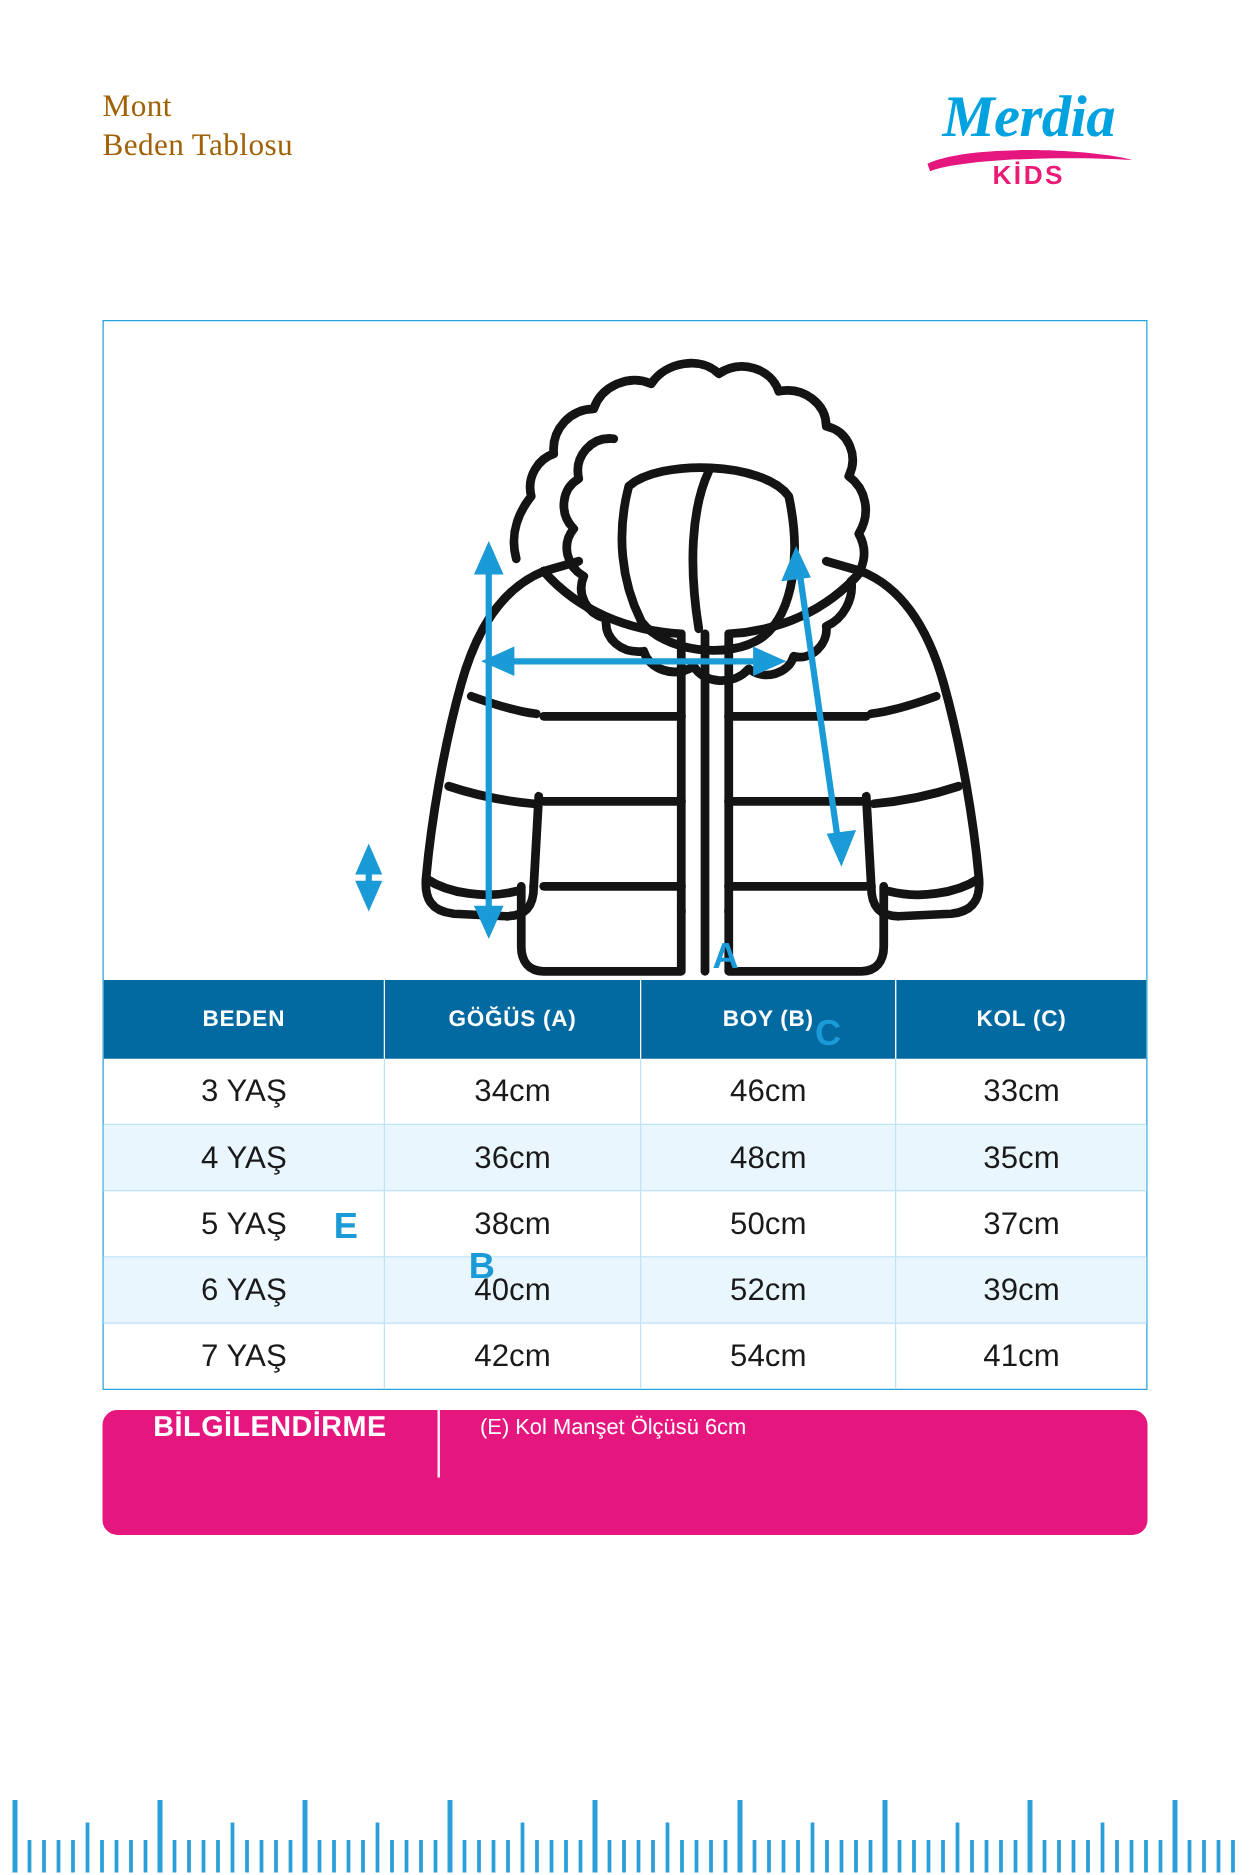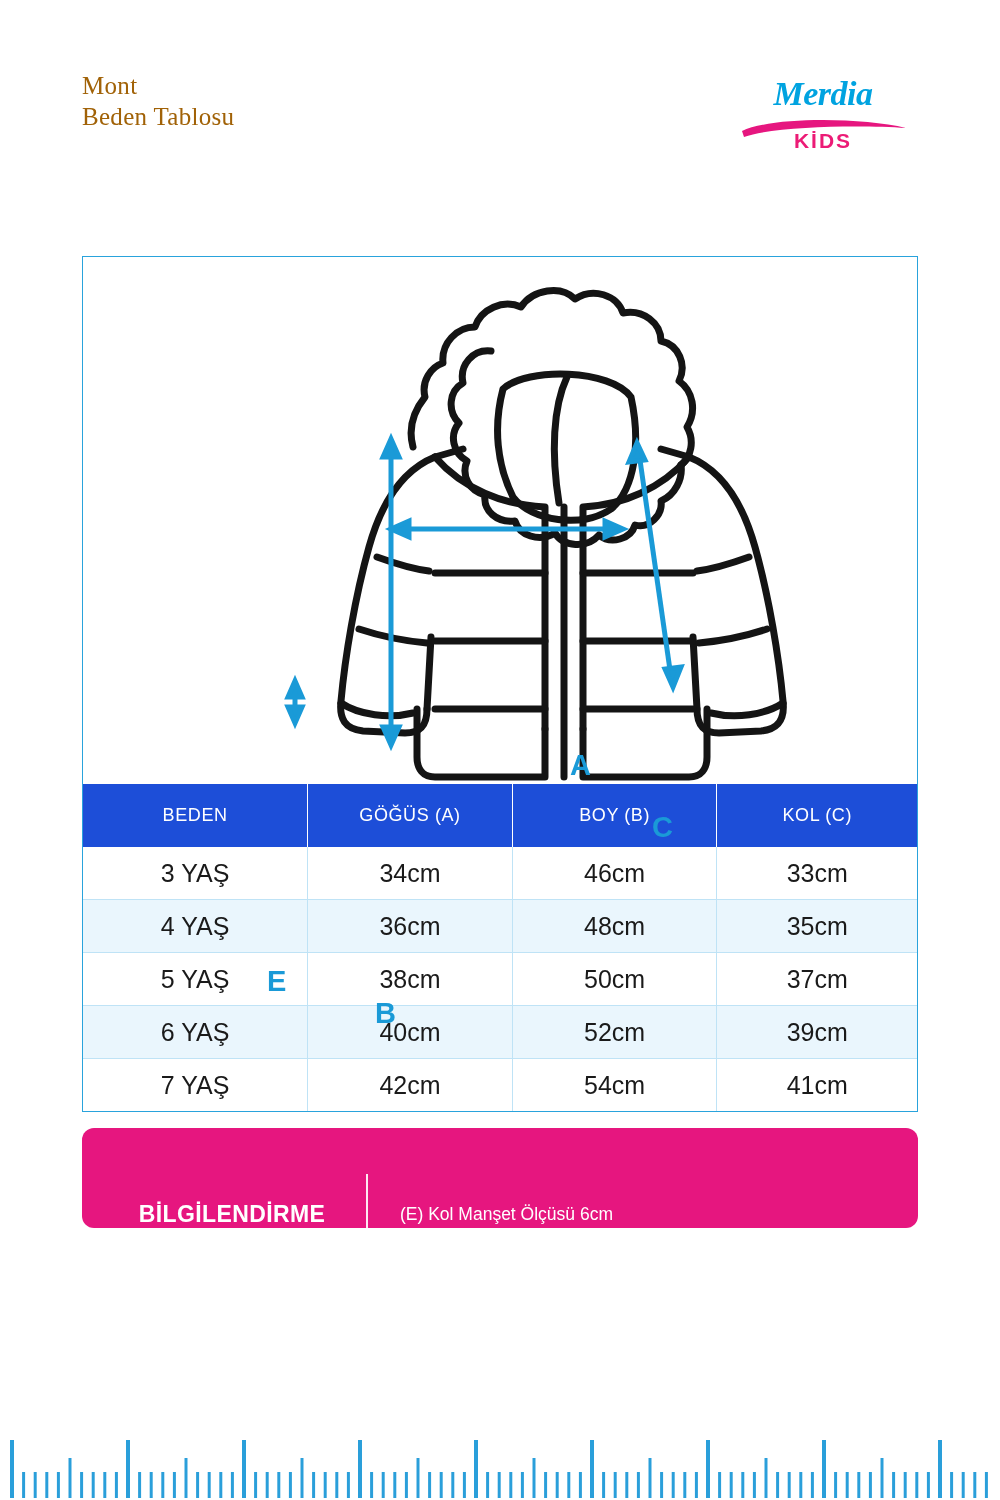--- a/index.html
+++ b/index.html
@@ -40,21 +40,21 @@
     right: 0;
     top: 0;
     width: 190px;
     height: 86px;
     text-align: center;
   }
   .logo-main {
     font-family: "Liberation Serif", serif;
     font-style: italic;
     font-weight: bold;
-    font-size: 34px;
+    font-size: 47px;
     color: #00a3e0;
     line-height: 48px;
     letter-spacing: -0.5px;
   }
   .logo-swoosh {
     position: absolute;
     left: 12px;
     top: 46px;
     width: 168px;
     height: 22px;
@@ -99,24 +99,24 @@
   .dim-C { left: 569px; top: 554px; }
   .dim-E { left: 184px; top: 708px; }
 
   
   table {
     border-collapse: collapse;
     width: 100%;
     table-layout: fixed;
   }
   thead th {
-    background: #1d4ed8;
+    background: #0369a1;
     color: #ffffff;
     font-size: 18px;
-    font-weight: normal;
+    font-weight: bold;
     letter-spacing: 0.6px;
     height: 61px;
     border-right: 1px solid #ffffff;
     text-align: center;
   }
   thead th:last-child { border-right: none; }
   tbody td {
     height: 50px;
     text-align: center;
     font-size: 25px;
@@ -132,23 +132,22 @@
   
   .info {
     position: absolute;
     left: 82px;
     top: 1128px;
     width: 836px;
     height: 100px;
     background: #e6167f;
     border-radius: 12px;
     display: flex;
-    align-items: flex-end;
+    align-items: flex-start;
     box-sizing: border-box;
-    padding-left: 16px;
   }
   .info-title {
     width: 268px;
     text-align: center;
     color: #ffffff;
     font-weight: bold;
     font-size: 23px;
     letter-spacing: 0.4px;
   }
   .info-sep {

